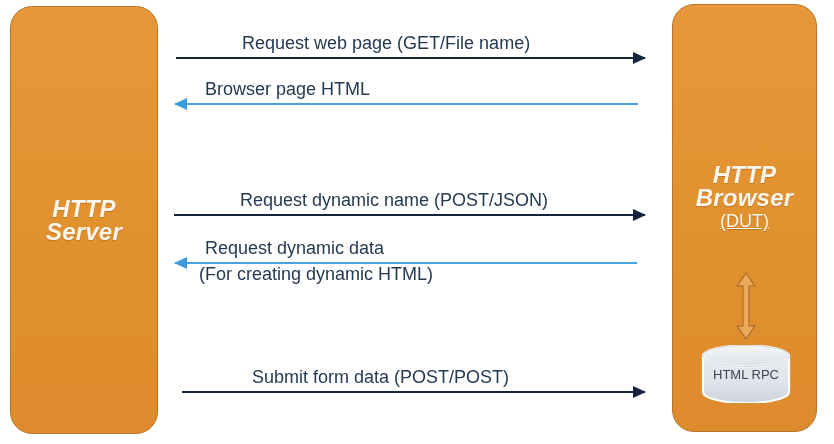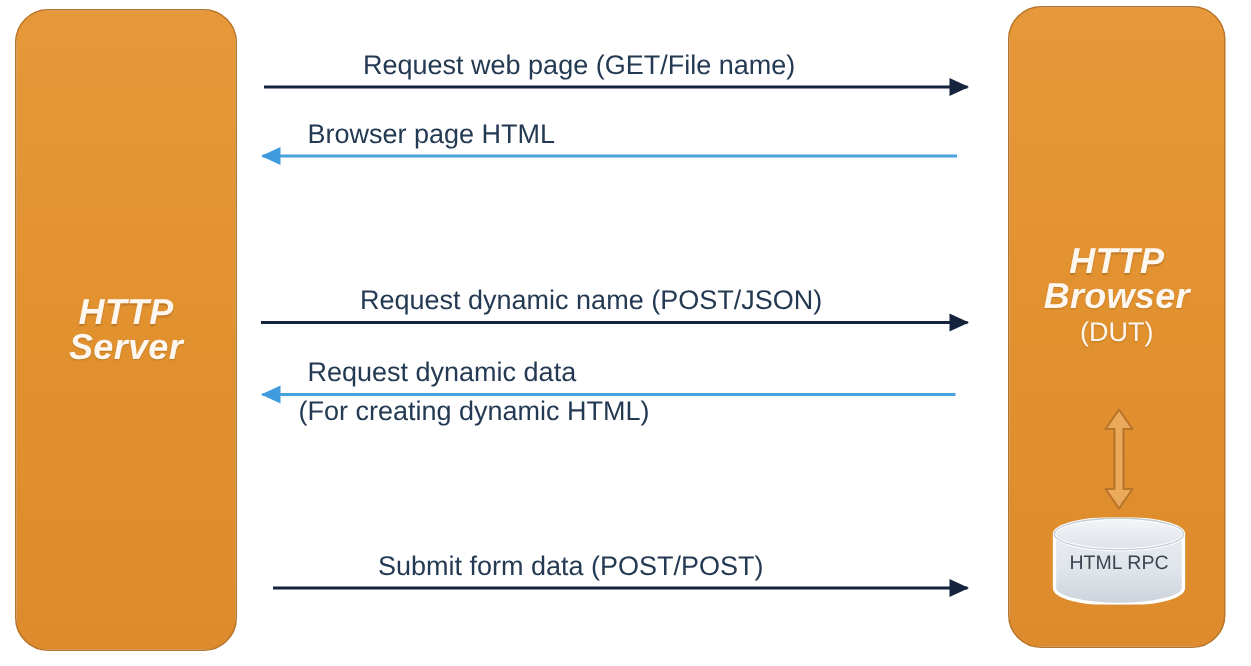--- a/index.html
+++ b/index.html
@@ -49,20 +49,21 @@
     text-align: center;
     text-shadow: 0 1px 1px rgba(120,70,10,.35);
     letter-spacing: .2px;
   }
   .actor-sub {
     color: #fdf7ef;
     font-size: 18px;
     line-height: 24px;
     text-align: center;
     text-shadow: 0 1px 1px rgba(120,70,10,.35);
+    text-decoration: underline;
   }
   
   #server-box .actor-stack {
     position: absolute;
     top: 158px;
     left: 0;
     width: 100%;
   }
 
   

